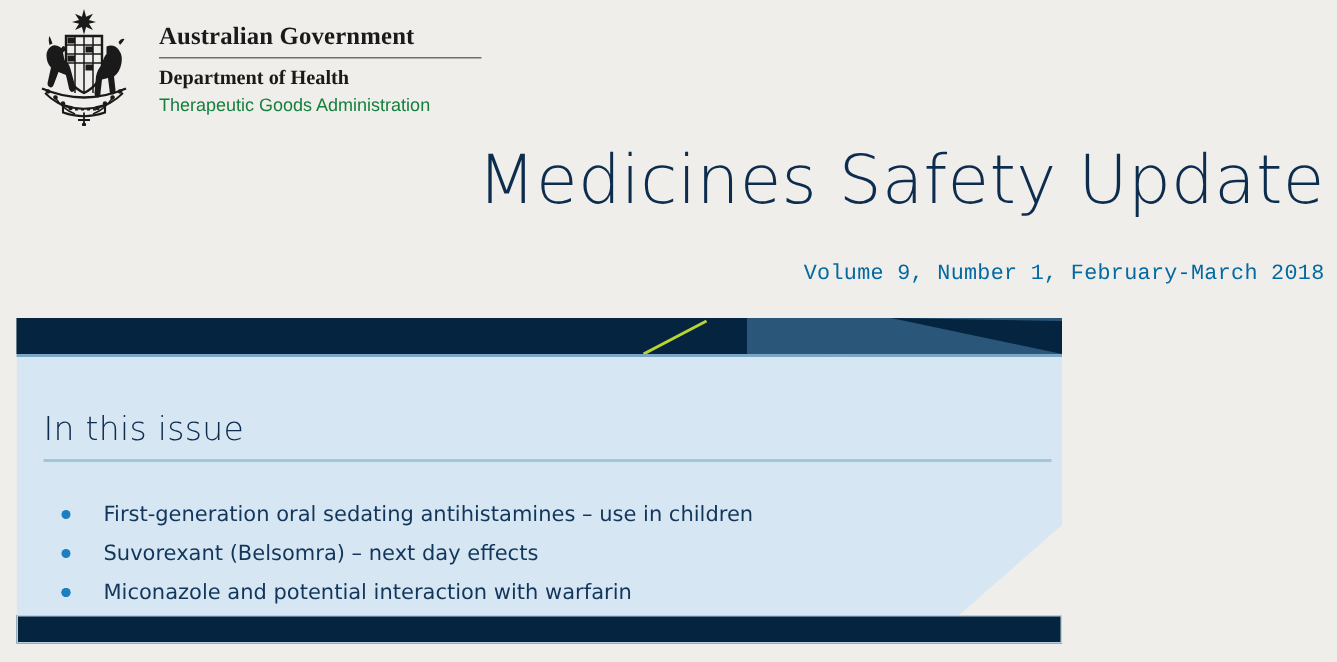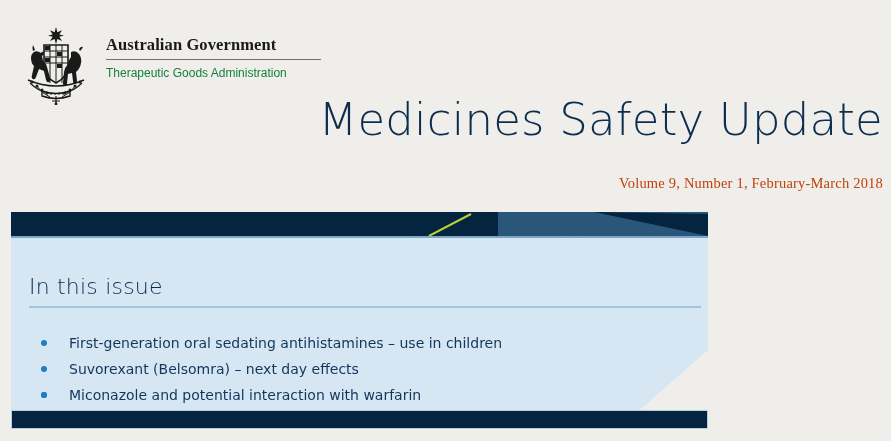--- a/index.html
+++ b/index.html
@@ -12,21 +12,21 @@
     background: #efeeea;
     font-family: "Liberation Sans", sans-serif;
     overflow: hidden;
     position: relative;
   }
 
   
   #masthead {
     position: absolute;
     left: 0; top: 0;
-    width: 891px; height: 96px; margin-top: 21px;
+    width: 891px; height: 96px;
   }
   #crest {
     position: absolute;
     left: 14px; top: 4px;
     width: 84px; height: 80px;
   }
   #brand-block {
     position: absolute;
     left: 106px; top: 14px;
     width: 215px;
@@ -75,24 +75,24 @@
     font-weight: 300;
     font-size: 45px;
     line-height: 56px;
     color: #0d2d4e;
     letter-spacing: .2px;
     white-space: nowrap;
   }
   #volume-line {
     position: absolute;
     right: 8px; top: 175px;
-    font-family: Liberation Serif, serif;
+    font-family: Liberation Mono, monospace;
     font-size: 14.5px;
     font-weight: 500;
-    color: #c2410c;
+    color: #0369a1;
     letter-spacing: .2px;
     white-space: nowrap;
   }
 
   
   #issue-block {
     position: absolute;
     left: 11px; top: 212px;
     width: 587px;
   }
@@ -218,20 +218,21 @@
         <path d="M36 69 h2 M40 69 h2 M44 69 h2 M48 69 h2" stroke="#1a1a1a" stroke-width="1.2"></path>
         <path d="M42 71 v7 M38 76 h8" stroke="#1a1a1a" stroke-width="1.2" fill="none"></path>
         <circle cx="42" cy="79" r="1.4"></circle>
       </g>
     </svg>
   </div>
 
   <div id="brand-block">
     <div class="brand-gov">Australian Government</div>
     <div class="brand-rule"></div>
+    <div class="brand-dept">Department of Health</div>
     <div class="brand-tga">Therapeutic Goods Administration</div>
   </div>
 </div>
 
 <div id="title-wrap">
   <div id="doc-title">Medicines Safety Update</div>
 </div>
 <div id="volume-line">Volume 9, Number 1, February-March 2018</div>
 
 <div id="issue-block">

